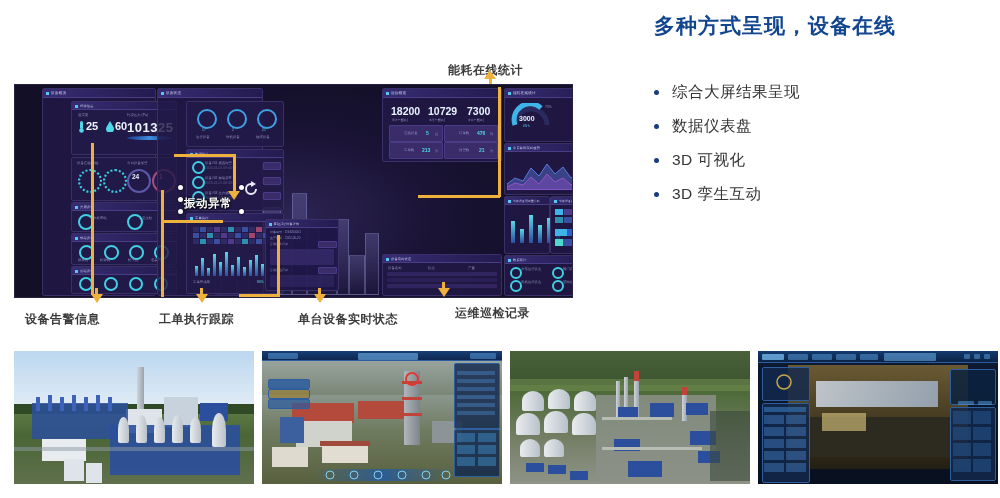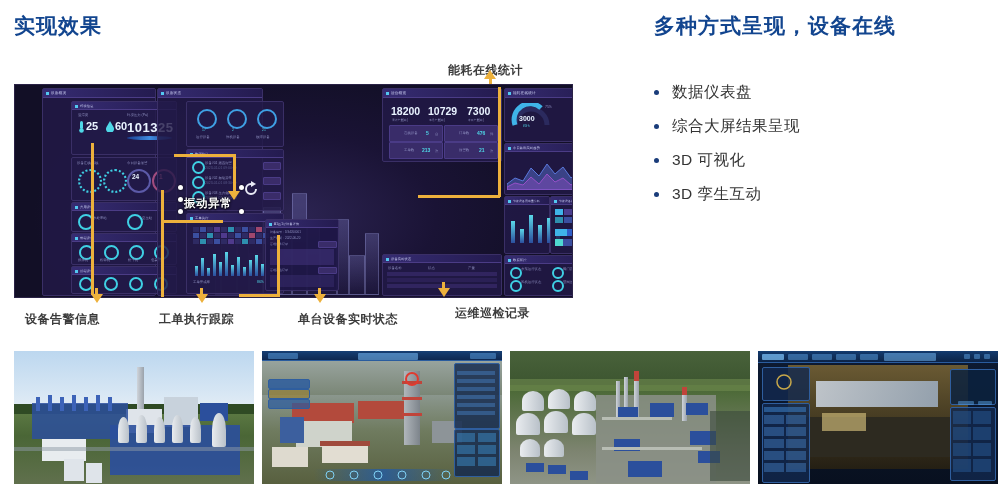--- a/index.html
+++ b/index.html
@@ -79,31 +79,30 @@
   .uipanel{position:absolute;background:rgba(18,40,78,.82);border:1px solid #2f5e9e;border-radius:2px;}
   .uirow{position:absolute;height:4px;background:rgba(70,130,200,.45);}
   .topbar{position:absolute;left:0;right:0;top:0;height:11px;background:linear-gradient(180deg,#123a6e,#0c2346);border-bottom:1px solid #2a5c9e;}
   .navchip{position:absolute;height:6px;background:rgba(90,160,225,.5);border-radius:1px;}
 </style>
 </head>
 <body>
 
 <div class="slide">
 
-  <div class="h-left">实现效果</div>
   <div class="h-right">多种方式呈现，设备在线</div>
 
   <div class="bullets">
     <div class="bullet">
       <span class="dot"></span>
-      <span class="btext">数据仪表盘</span>
+      <span class="btext">综合大屏结果呈现</span>
     </div>
     <div class="bullet">
       <span class="dot"></span>
-      <span class="btext">综合大屏结果呈现</span>
+      <span class="btext">数据仪表盘</span>
     </div>
     <div class="bullet">
       <span class="dot"></span>
       <span class="btext">3D 可视化</span>
     </div>
     <div class="bullet">
       <span class="dot"></span>
       <span class="btext">3D 孪生互动</span>
     </div>
   </div>

